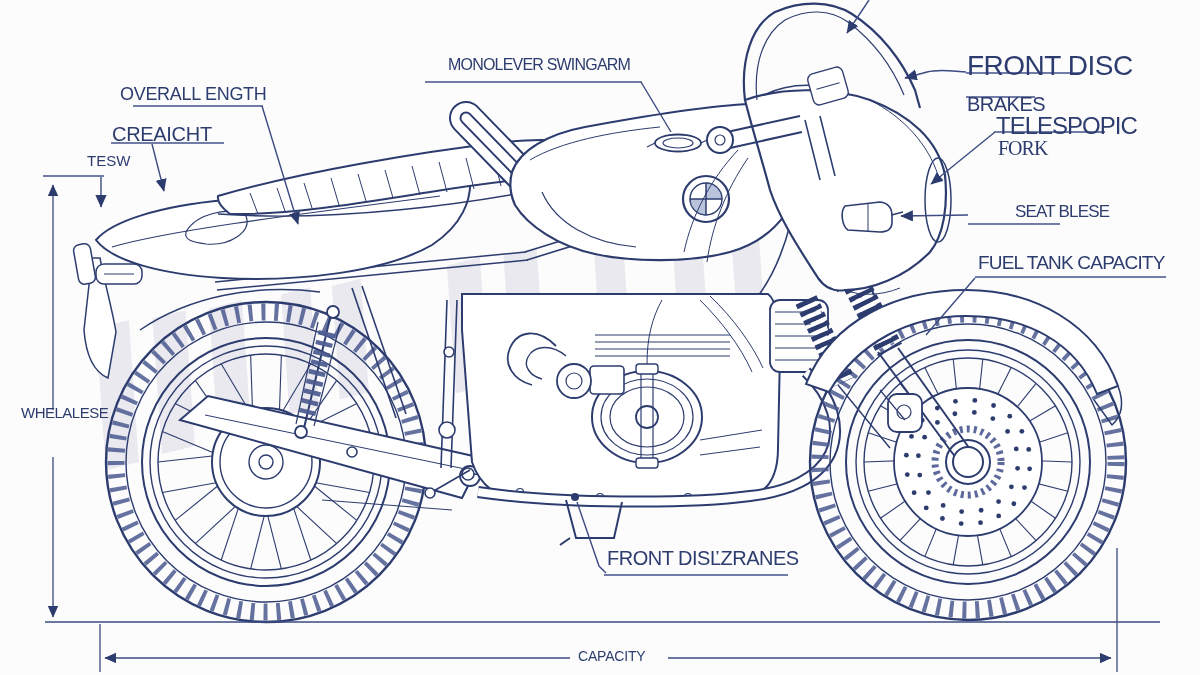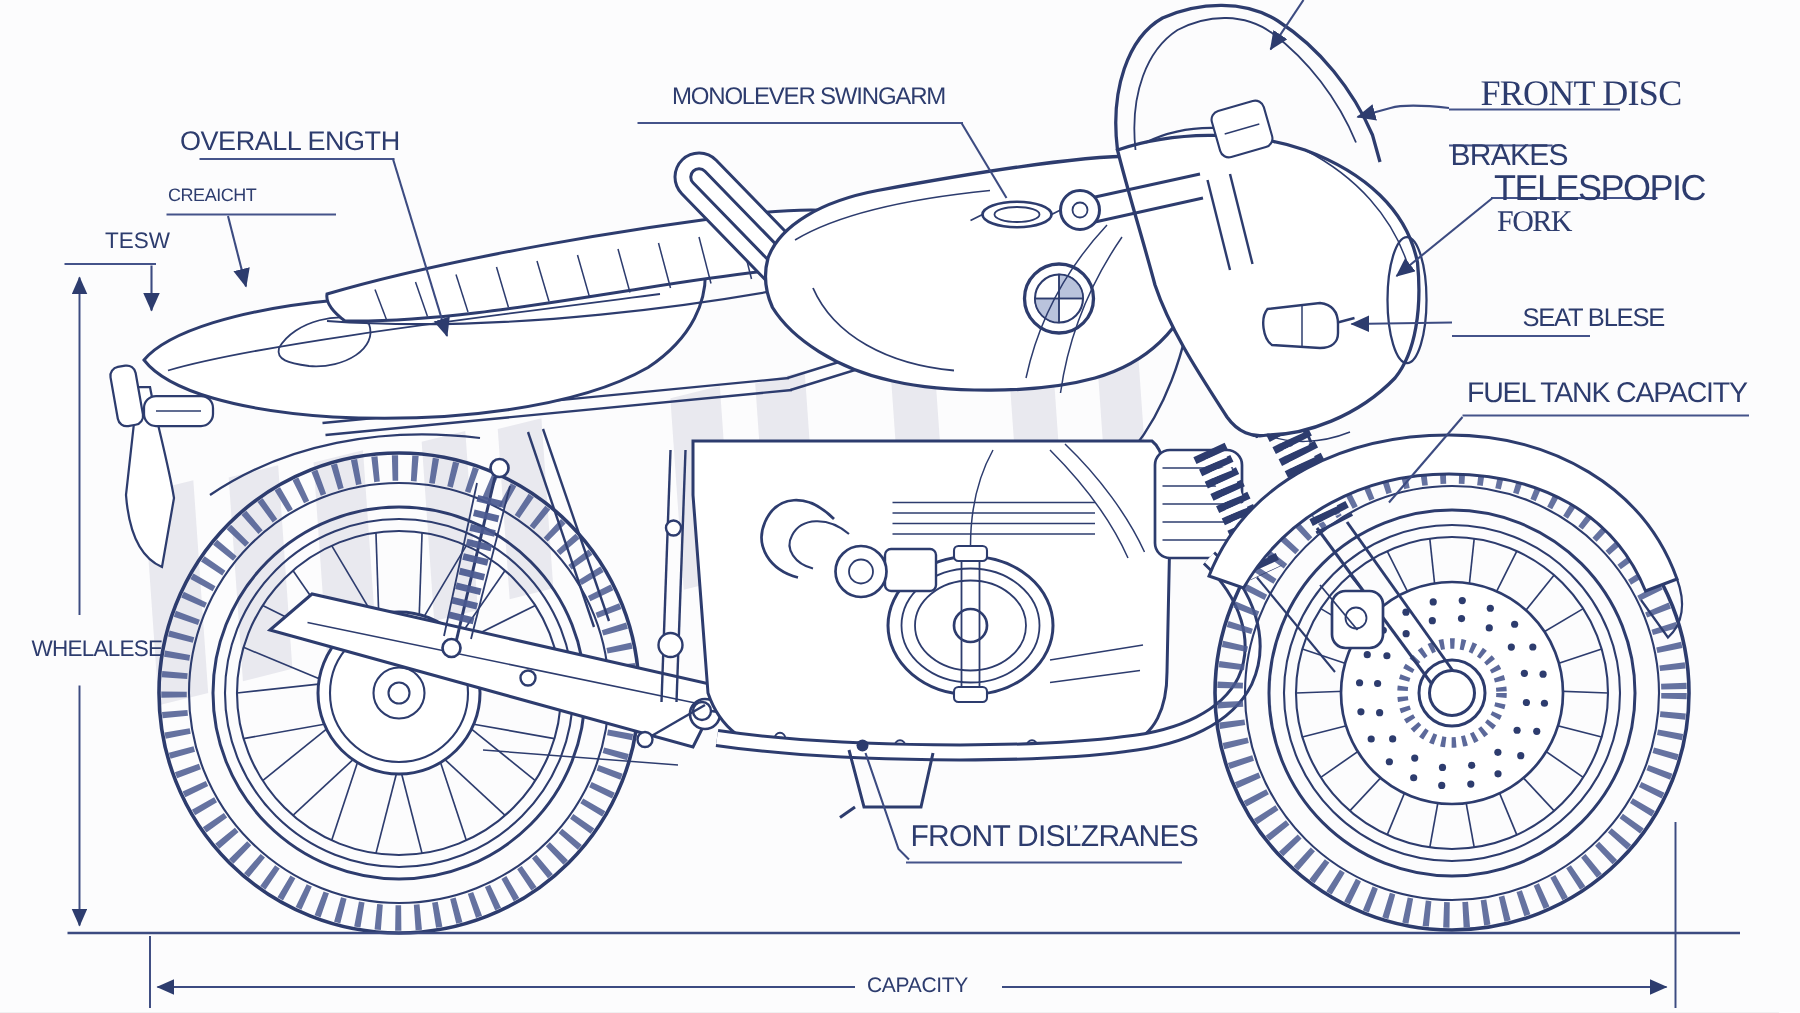--- a/index.html
+++ b/index.html
@@ -381,26 +381,26 @@
     <line x1="100" y1="624" x2="100" y2="672"></line>
     <line x1="1117" y1="548" x2="1117" y2="672"></line>
     <line x1="570" y1="658" x2="105" y2="658" marker-end="url(#arr)"></line>
     <line x1="668" y1="658" x2="1111" y2="658" marker-end="url(#arr)"></line>
   </g>
 
   <line x1="45" y1="622" x2="1160" y2="622" stroke="#3c4b81" stroke-width="1.6"></line>
 </svg>
 
 <div class="lbl" style="left:120px;top:84px;font-size:18px;letter-spacing:-0.3px;">OVERALL ENGTH</div>
-<div class="lbl" style="left:112px;top:123px;font-size:12px;letter-spacing:-0.3px;">CREAICHT</div>
-<div class="lbl" style="left:70px;top:152px;font-size:15px;">TESW</div>
+<div class="lbl" style="left:112px;top:123px;font-size:20px;letter-spacing:-0.3px;">CREAICHT</div>
+<div class="lbl" style="left:87px;top:152px;font-size:15px;">TESW</div>
 <div class="lbl" style="left:448px;top:56px;font-size:16px;letter-spacing:-0.8px;">MONOLEVER SWINGARM</div>
-<div class="lbl" style="left:987px;top:50px;font-size:24px;letter-spacing:-0.5px;font-family:Liberation Serif, serif;">FRONT DISC</div>
+<div class="lbl" style="left:967px;top:50px;font-size:28px;letter-spacing:-0.5px;">FRONT DISC</div>
 <div class="lbl" style="left:967px;top:93px;font-size:20px;letter-spacing:-0.5px;">BRAKES</div>
 <div class="lbl" style="left:996px;top:112px;font-size:24px;letter-spacing:-1px;">TELESPOPIC</div>
 <div class="lbl" style="left:998px;top:137px;font-size:20px;letter-spacing:-1px;font-family:Liberation Serif, serif;">FORK</div>
 <div class="lbl" style="left:971px;top:202px;font-size:17px;letter-spacing:-0.8px;margin-left:44px;">SEAT BLESE</div>
 <div class="lbl" style="left:607px;top:547px;font-size:20px;letter-spacing:-0.5px;">FRONT DISĽZRANES</div>
 <div class="lbl" style="left:978px;top:252px;font-size:19px;letter-spacing:-0.8px;">FUEL TANK CAPACITY</div>
-<div class="lbl" style="left:21px;top:424px;font-size:15px;letter-spacing:-0.5px;">WHELALESE</div>
+<div class="lbl" style="left:21px;top:404px;font-size:15px;letter-spacing:-0.5px;">WHELALESE</div>
 <div class="lbl" style="left:578px;top:648px;font-size:14px;letter-spacing:-0.2px;">CAPACITY</div>
 
 </div>
 
 </body></html>

